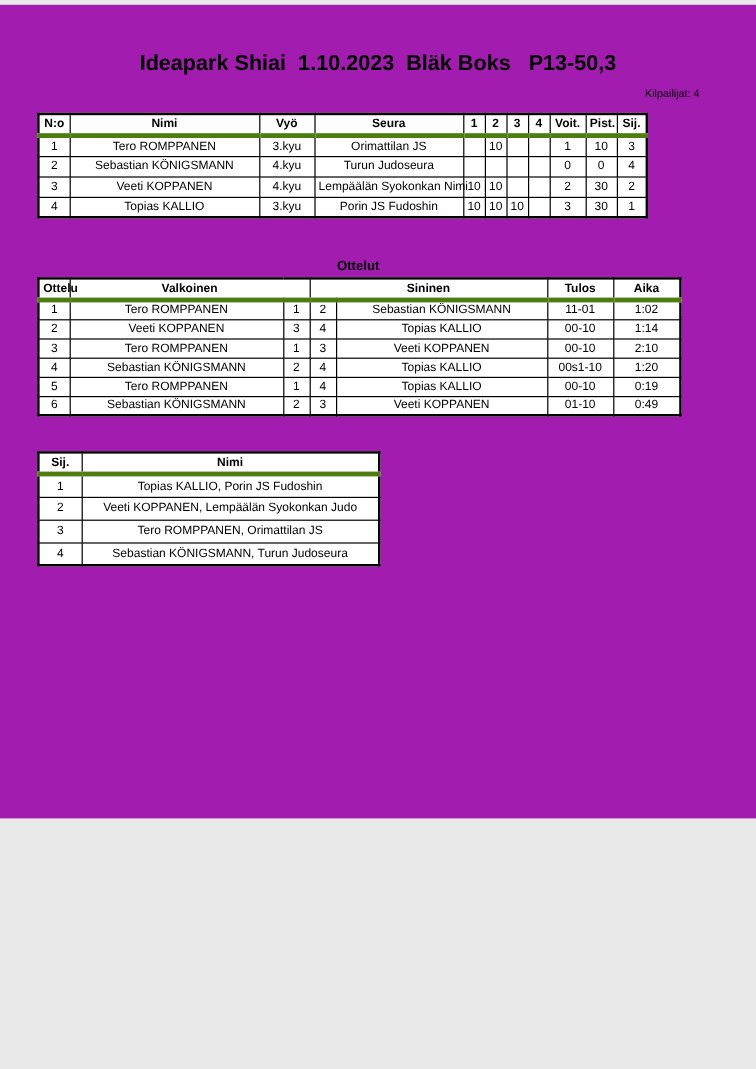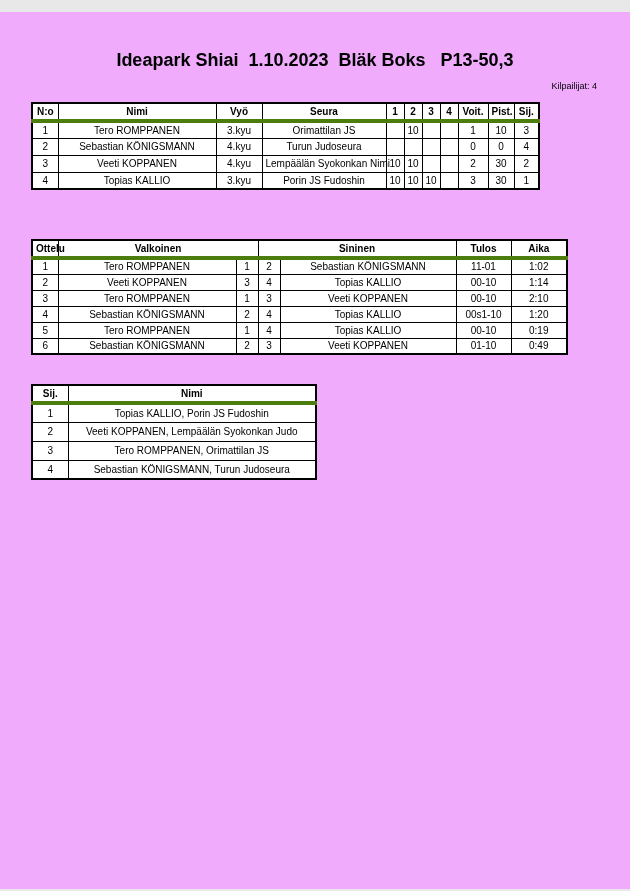--- a/index.html
+++ b/index.html
@@ -1,33 +1,33 @@
 <!DOCTYPE html>
 <html><head>
 <meta charset="utf-8">
 <style>
   * { margin:0; padding:0; box-sizing:border-box; }
   html,body { background:#e8e8e8; }
   body { font-family:"Liberation Sans", sans-serif; color:#000; }
   .page {
-    position:relative; width:630px; height:877px; background:#f0abfc;
-    margin:12px auto; overflow:hidden;
+    position:relative; width:630px; height:678px; background:#a21caf;
+    margin:4px auto; overflow:hidden;
   }
   .doc-title {
     position:absolute; top:38px; left:0; width:630px;
     text-align:center; font-size:18px; font-weight:bold; white-space:pre;
   }
   .section-label {
     position:absolute; font-size:11px; font-weight:bold; text-align:center;
   }
   .sec-kilpailijat { top:66px; left:31px; width:507px; }
   .sec-ottelut    { top:212px; left:31px; width:535px; }
   .sec-tulokset   { top:353px; left:31px; width:284px; }
   .competitors-count {
-    position:absolute; top:69px; right:33px; font-size:9px; 
+    position:absolute; top:69px; right:47px; font-size:9px; 
   }
   table {
     position:absolute; border-collapse:collapse; table-layout:fixed;
     background:#fff; font-size:10px; border:2px solid #000;
   }
   th, td {
     border:1px solid #000; padding:0 3px; white-space:nowrap;
     overflow:visible; vertical-align:middle;
   }
   thead th {
@@ -129,20 +129,21 @@
         <td class="c">10</td>
         <td class="c">10</td>
         <td class="c"></td>
         <td class="c">3</td>
         <td class="c">30</td>
         <td class="c">1</td>
       </tr>
     </tbody>
   </table>
 
+  <div class="section-label sec-ottelut">Ottelut</div>
   <table class="t2">
     <colgroup>
       <col style="width:26px">
         <col style="width:178px">
         <col style="width:22px">
         <col style="width:22px">
       <col style="width:176px">
         <col style="width:55px">
         <col style="width:56px">
     </colgroup>

